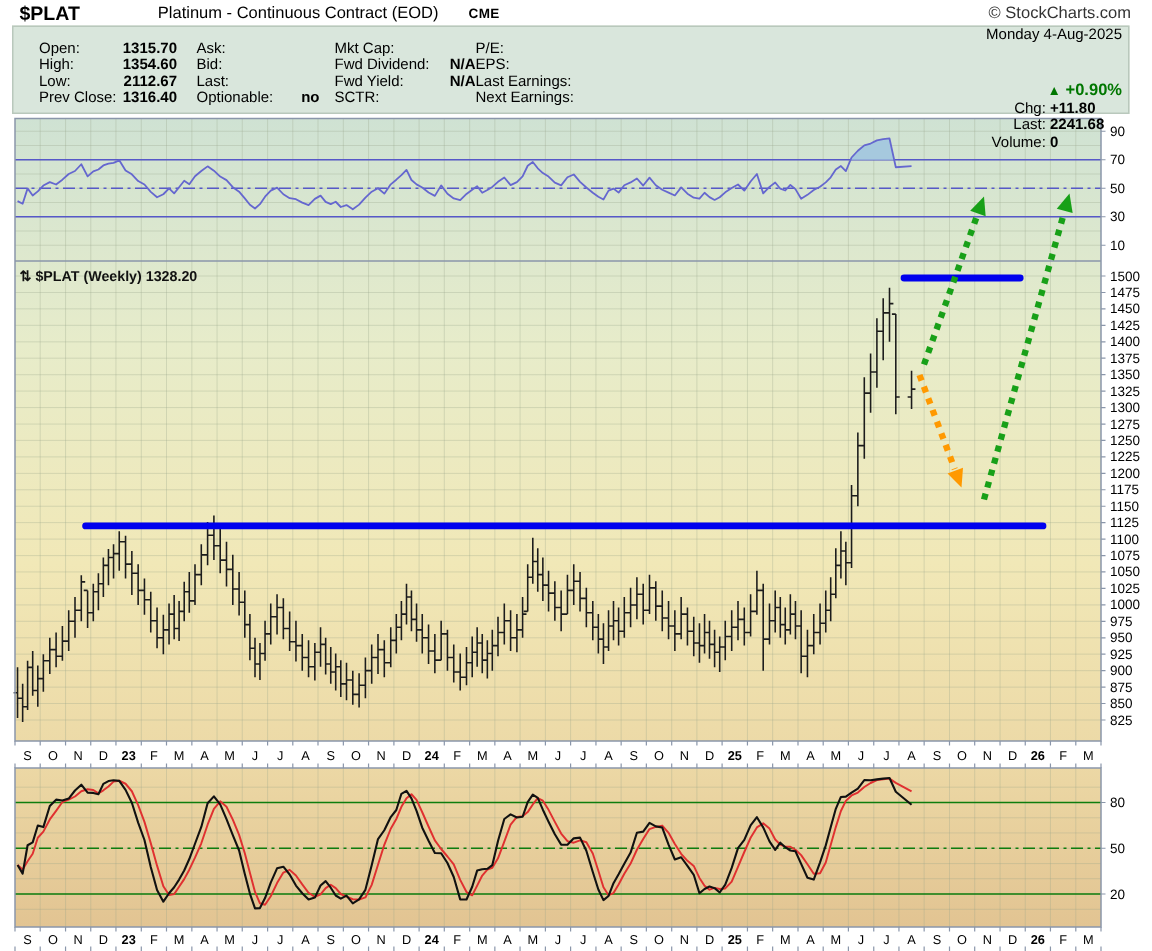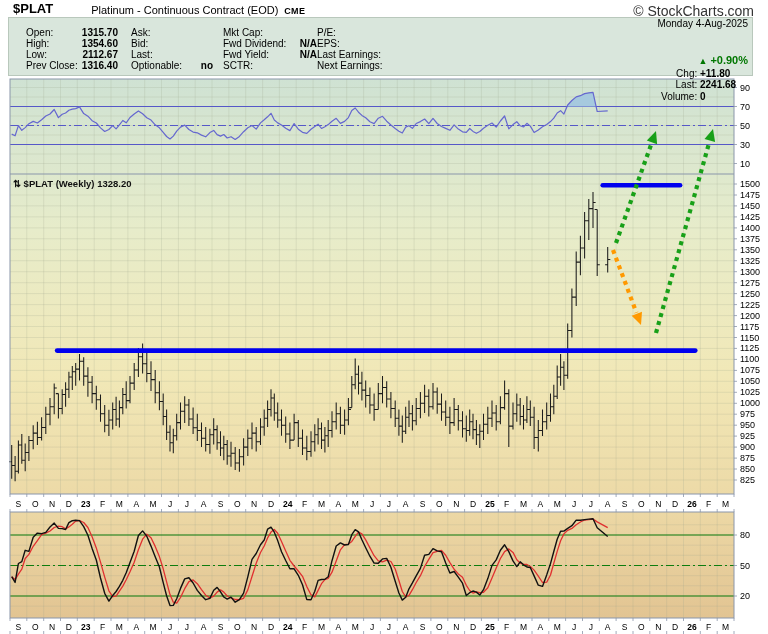--- a/index.html
+++ b/index.html
@@ -1,23 +1,23 @@
 <!DOCTYPE html>
 <html><head>
 <meta charset="utf-8">
 <style>
   html,body{margin:0;padding:0;background:#fff;}
   .page{position:relative;width:768px;height:634px;background:#ffffff;
         font-family:"Liberation Sans",sans-serif;overflow:hidden;}
   #chart{position:absolute;left:0;top:0;}
-  .titlebar{position:absolute;left:13px;top:1px;display:flex;align-items:flex-end;gap:6px;white-space:nowrap;}
+  .titlebar{position:absolute;left:13px;top:1px;display:flex;align-items:center;gap:20px;white-space:nowrap;}
   .sym{font-size:13px;font-weight:bold;color:#000;}
   .iname{font-size:11px;color:#000;margin-left:32px;}
   .exch{font-size:9px;font-weight:bold;color:#000;letter-spacing:.3px;}
-  .copyright{position:absolute;right:14px;top:3px;font-size:14px;color:#333;}
+  .copyright{position:absolute;right:14px;top:3px;font-size:11px;color:#333;}
   .quote{position:absolute;left:8px;top:17px;width:745px;height:59px;background:#d9e6dc;
          border:1px solid #b9c8bc;box-sizing:border-box;}
   .qcol{position:absolute;top:9px;font-size:10px;line-height:11px;white-space:nowrap;color:#000;margin-left:12px;}
   .c0{left:5px}.c1{left:110px}.c2{left:202px}.c3{left:296px}
   .ql{display:inline-block;}
   .qv{display:inline-block;font-weight:bold;text-align:right;}
   .c0 .ql{width:52px}.c0 .qv{width:40px}
   .c1 .ql{width:54px}.c1 .qv{width:28px}
   .c2 .ql{width:66px}.c2 .qv{width:28px}
   .c3 .ql{width:80px}

